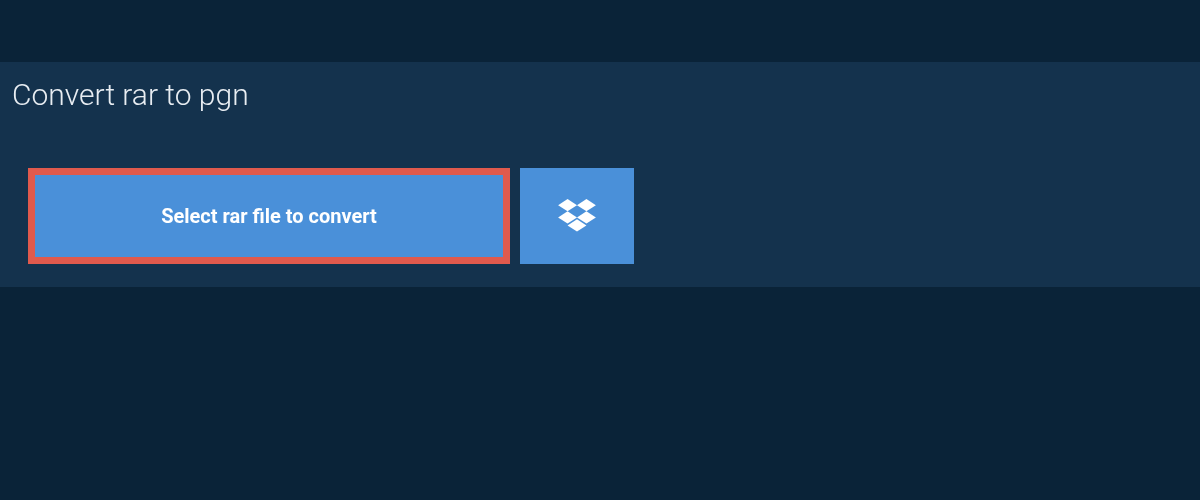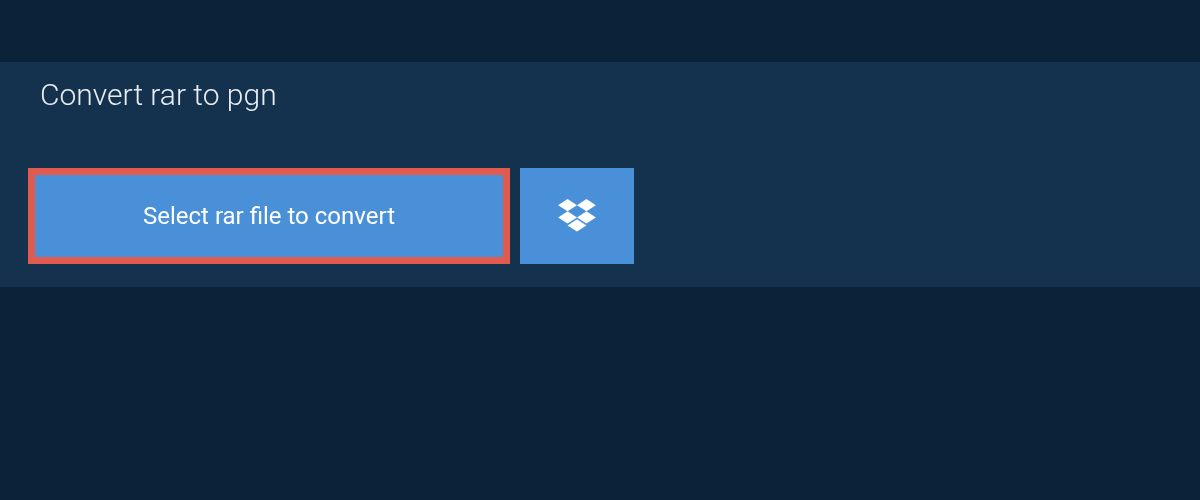--- a/index.html
+++ b/index.html
@@ -24,21 +24,21 @@
     }
     .tab {
       position: absolute;
       top: 62px;
       left: 0;
       width: 400px;
       height: 65px;
       background: #14324d;
       display: flex;
       align-items: center;
-      padding-left: 40px;
+      padding-left: 12px;
     }
     .tab-text {
       color: #e8edf2;
       font-size: 30px;
       font-weight: 300;
     }
     .button-row {
       position: absolute;
       top: 168px;
       left: 28px;
@@ -50,22 +50,22 @@
       height: 96px;
       background: #4a90d9;
       border: 7px solid #e05a4d;
       display: flex;
       align-items: center;
       justify-content: center;
       cursor: pointer;
     }
     .select-button-text {
       color: #ffffff;
-      font-size: 24px;
-      font-weight: 400;
+      font-size: 20px;
+      font-weight: 700;
     }
     .dropbox-button {
       width: 114px;
       height: 96px;
       background: #4a90d9;
       display: flex;
       align-items: center;
       justify-content: center;
       cursor: pointer;
     }

